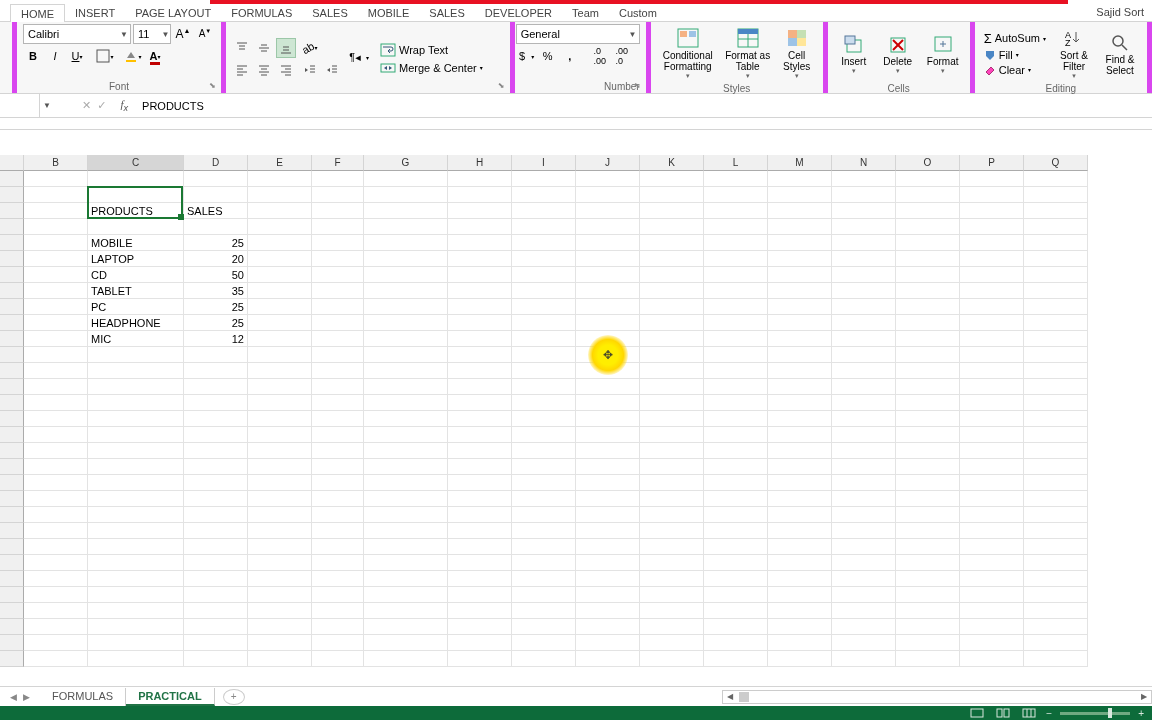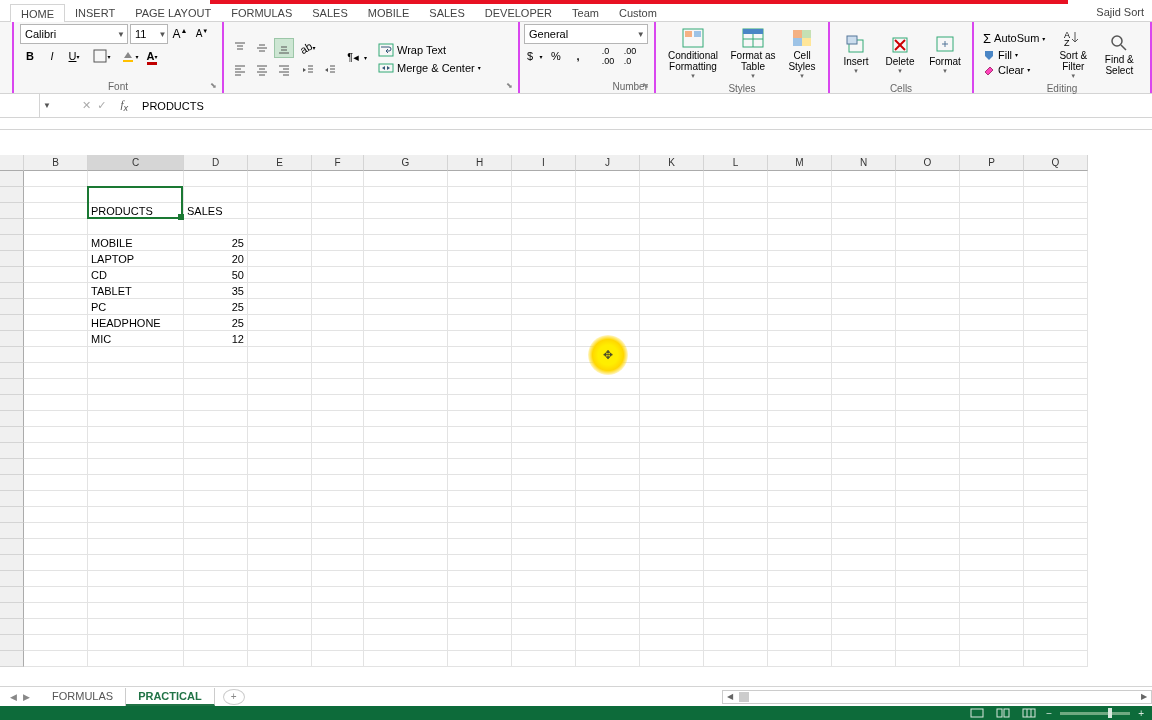--- a/index.html
+++ b/index.html
@@ -8,21 +8,21 @@
   .redbar { position: absolute; top: 0; left: 210px; width: 858px; height: 4px; background: #e81123; }
 
   
   .tabs { display: flex; align-items: flex-end; height: 22px; font-size: 11px; color: #444; padding-left: 10px; border-bottom: 1px solid #d4d4d4; }
   .tab { padding: 3px 10px 2px 10px; cursor: pointer; }
   .tab.active { background: #fff; border-top: 1px solid #d4d4d4; border-left: 1px solid #d4d4d4; border-right: 1px solid #d4d4d4; margin-bottom: -1px; }
   .user-name { margin-left: auto; padding: 3px 8px; font-size: 11px; color: #444; }
 
   
   .ribbon { display: flex; height: 72px; background: #f7f7f7; border-bottom: 1px solid #d4d4d4; font-size: 11px; }
-  .group { display: flex; flex-direction: column; border-right: 2px solid #d946ef; padding: 2px 6px 0 6px; position: relative; }
+  .group { display: flex; flex-direction: column; border-right: 5px solid #d946ef; padding: 2px 6px 0 6px; position: relative; }
   .group-body { display: flex; align-items: center; gap: 4px; flex: 1; }
   .group-label { text-align: center; font-size: 10px; color: #666; padding: 1px 0; }
   .dialog-launcher { position: absolute; bottom: 2px; right: 2px; width: 10px; height: 10px; font-size: 8px; color: #888; cursor: pointer; }
 
   .stack { display: flex; flex-direction: column; gap: 2px; }
   .row { display: flex; gap: 2px; align-items: center; }
   .btn-sm { width: 20px; height: 20px; display: flex; align-items: center; justify-content: center; cursor: pointer; border: 1px solid transparent; }
   .btn-sm.active { background: #cde6d3; border-color: #9cc7a8; }
   .btn-txt { display: flex; align-items: center; gap: 3px; cursor: pointer; padding: 1px 3px; }
   .btn-big { display: flex; flex-direction: column; align-items: center; justify-content: center; width: 50px; height: 58px; cursor: pointer; font-size: 10px; line-height: 1.1; text-align: center; }

